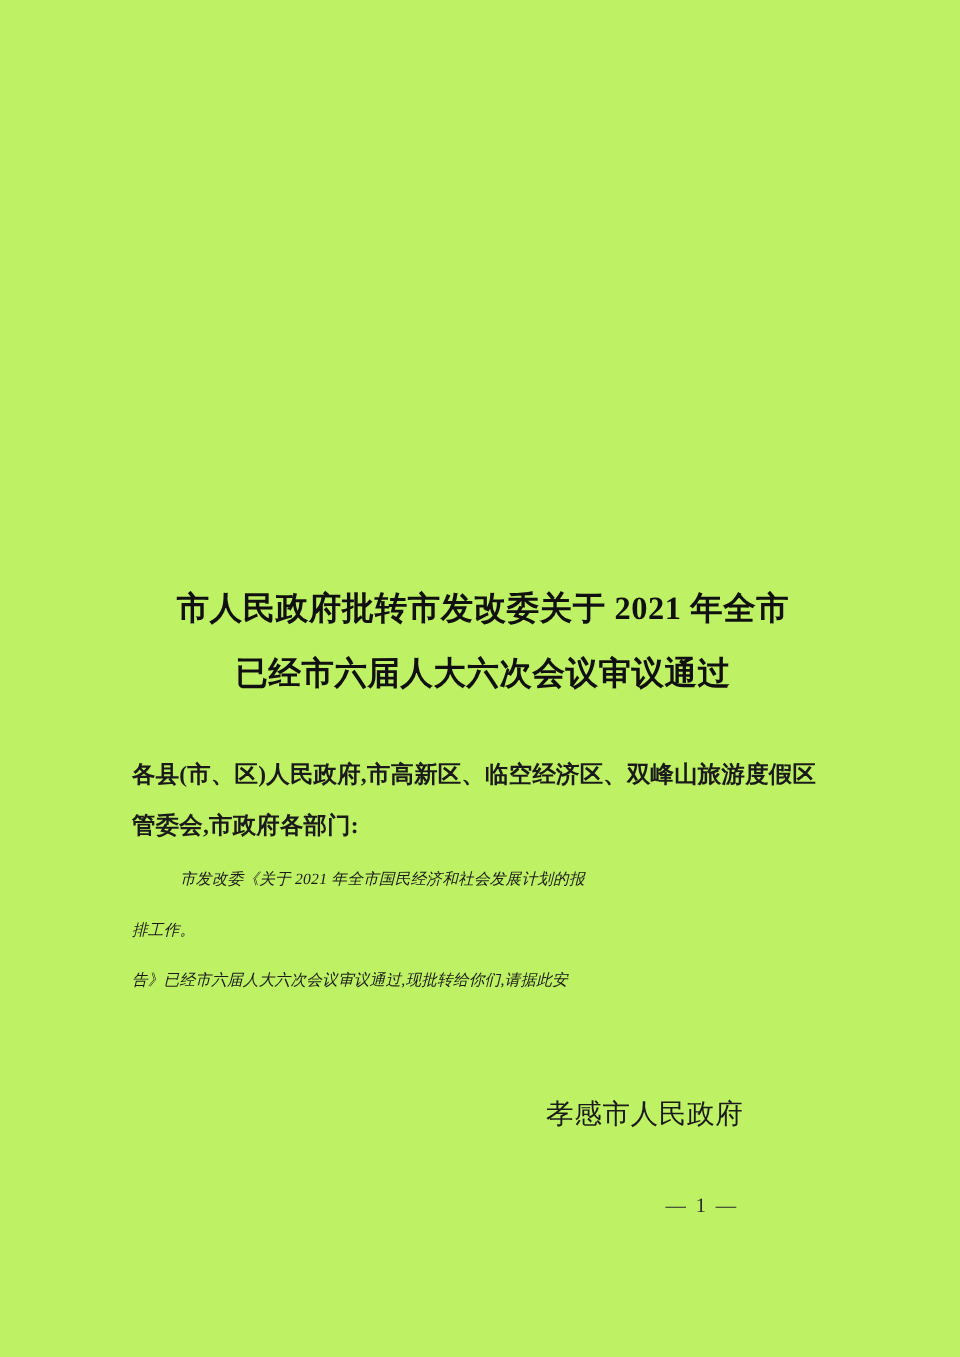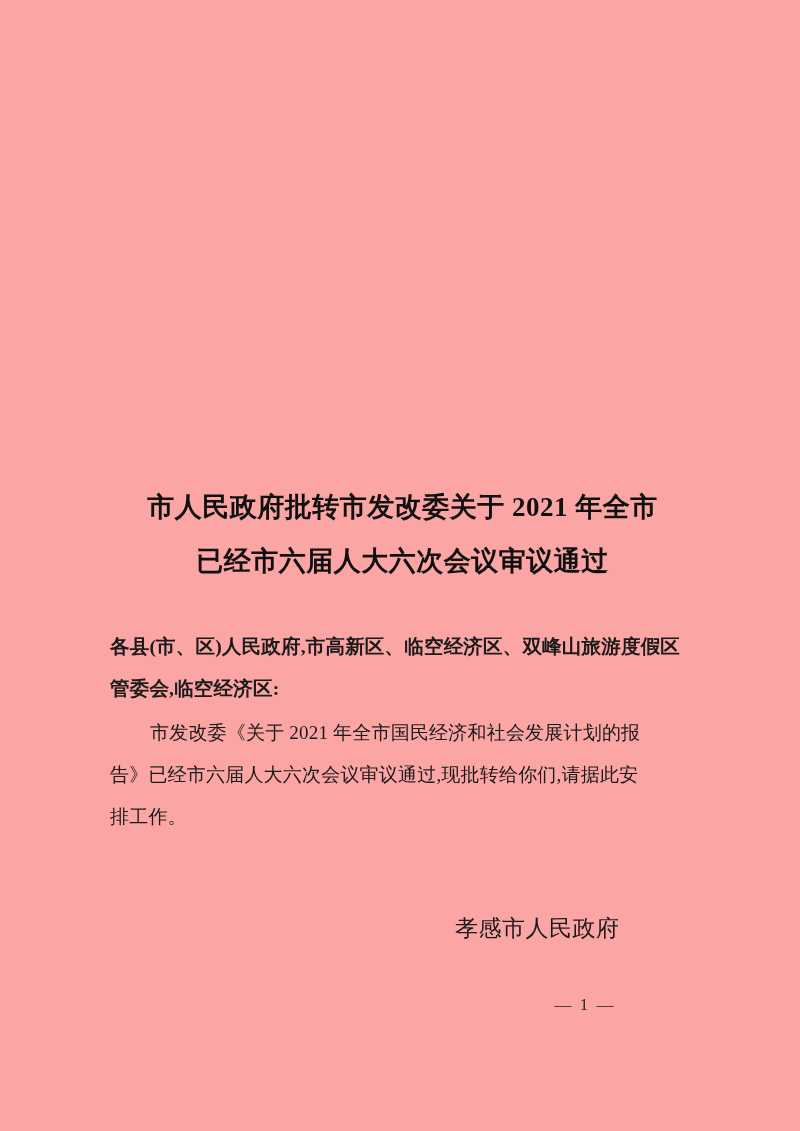--- a/index.html
+++ b/index.html
@@ -14,21 +14,21 @@
     color: #1b1b1b;
     position: relative;
     overflow: hidden;
   }
   .page {
     position: absolute;
     top: 0;
     left: 0;
     width: 800px;
     height: 1131px;
-    background: #fca5a5;
+    background: #bef264;
   }
   .doc-body {
     position: absolute;
     left: 110px;
     top: 480px;
     width: 585px;
   }
   .doc-title {
     text-align: center;
     font-weight: bold;
@@ -47,24 +47,25 @@
     line-height: 42px;
     letter-spacing: 0.2px;
     color: #1a1a1a;
     font-weight: bold;
   }
   .addressee .line {
     display: block;
   }
   .para {
     margin-top: 2px;
-    font-size: 19px;
+    font-size: 13px;
     line-height: 42px;
     letter-spacing: 0.2px;
     color: #1a1a1a;
+    font-style: italic;
   }
   .para .line {
     display: block;
   }
   .para .line.first {
     text-indent: 40px;
   }
   .signature {
     position: absolute;
     left: 455px;
@@ -102,27 +103,27 @@
 
   <div class="doc-body">
 
     <div class="doc-title">
       <span class="line">市人民政府批转市发改委关于 2021 年全市</span>
       <span class="line">已经市六届人大六次会议审议通过</span>
     </div>
 
     <div class="addressee">
       <span class="line">各县(市、区)人民政府,市高新区、临空经济区、双峰山旅游度假区</span>
-      <span class="line">管委会,临空经济区:</span>
+      <span class="line">管委会,市政府各部门:</span>
     </div>
 
     <div class="para">
       <span class="line first">市发改委《关于 2021 年全市国民经济和社会发展计划的报</span>
+      <span class="line">排工作。</span>
       <span class="line">告》已经市六届人大六次会议审议通过,现批转给你们,请据此安</span>
-      <span class="line">排工作。</span>
     </div>
 
   </div>
 
   <div class="signature">
     <span class="org">孝感市人民政府</span>
   </div>
 
   <div class="page-number">
     <span class="pn-inner">— 1 —</span>

